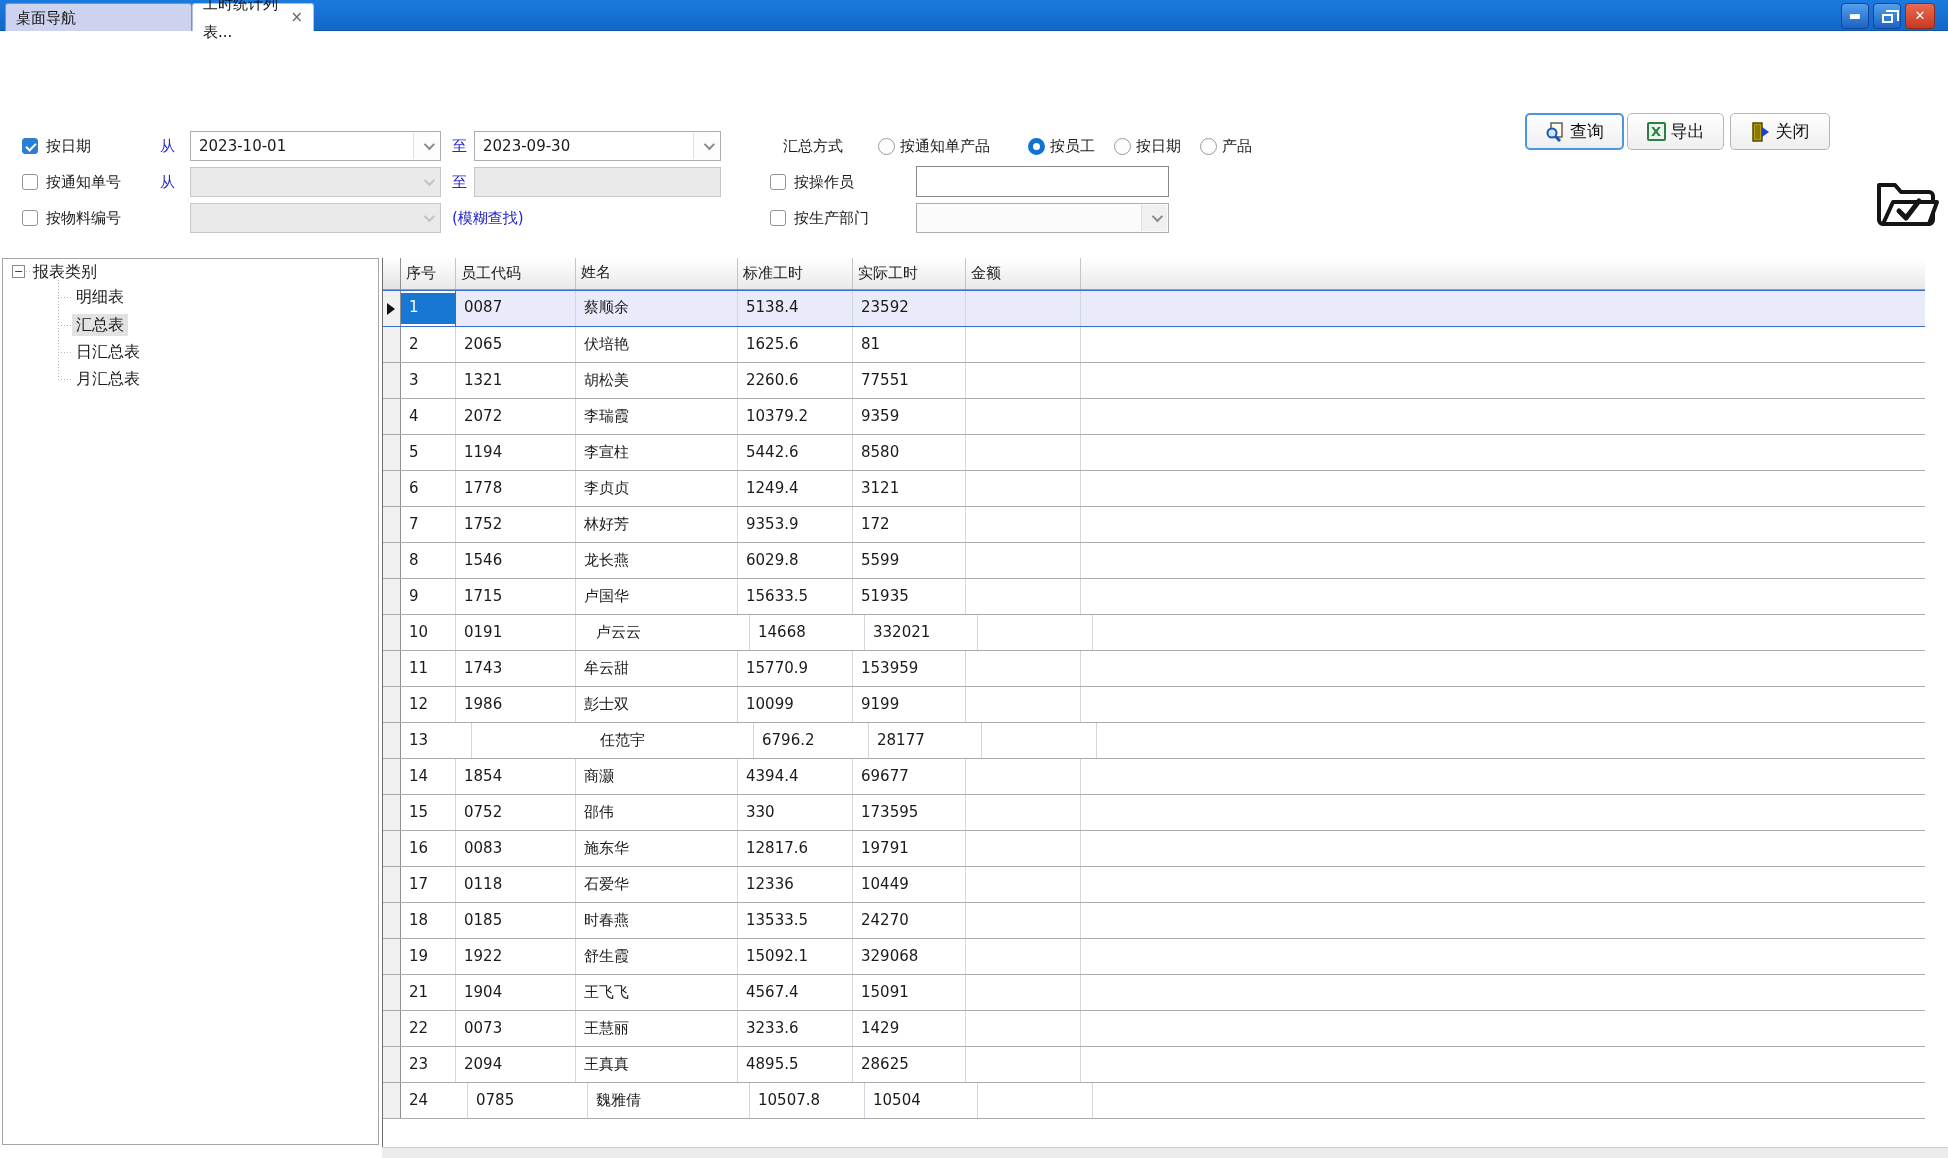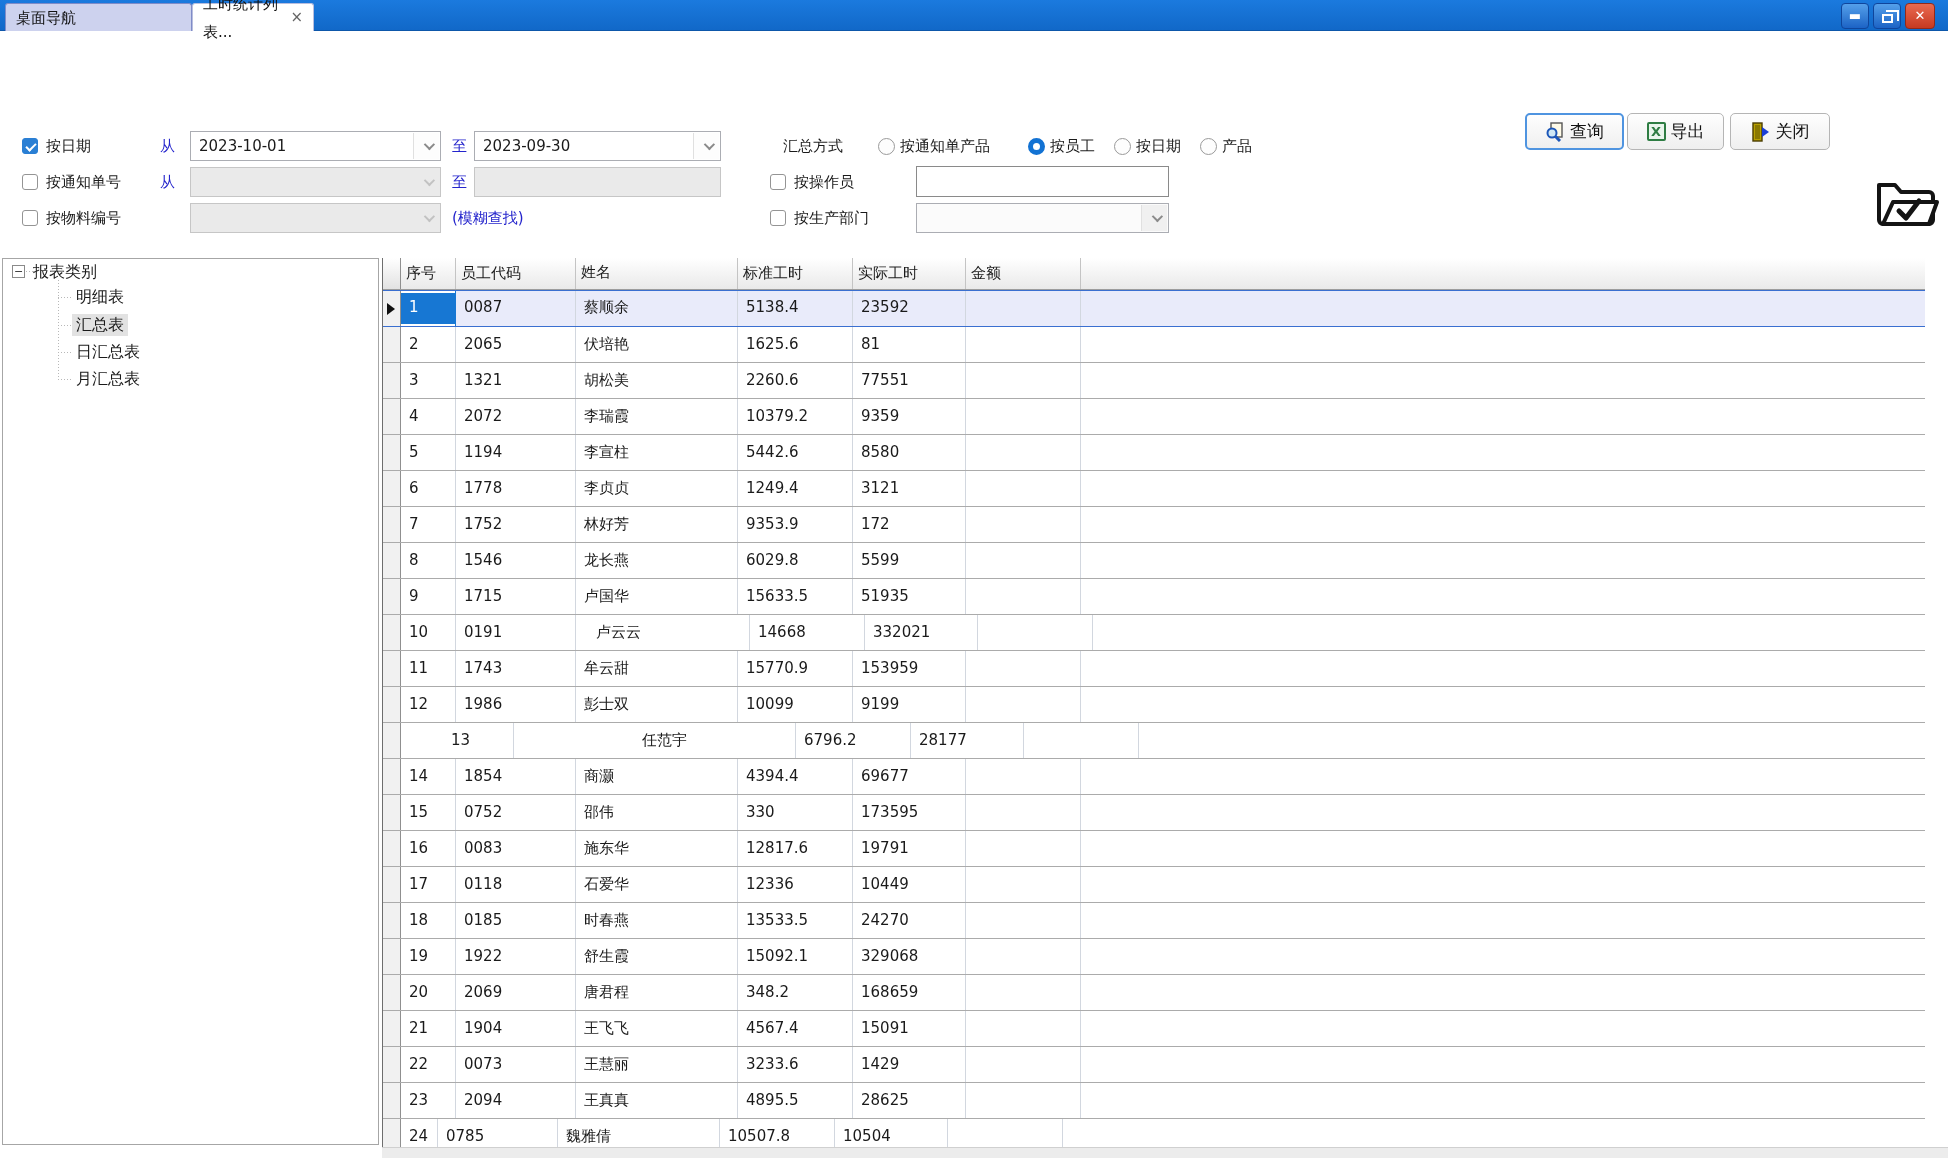--- a/index.html
+++ b/index.html
@@ -328,21 +328,21 @@
       <div class="gcell seq" style="width: 55px;">12</div>
       <div class="gcell" style="width: 120px;">1986</div>
       <div class="gcell" style="width: 162px;">彭士双</div>
       <div class="gcell" style="width: 115px;">10099</div>
       <div class="gcell" style="width: 113px;">9199</div>
       <div class="gcell" style="width: 115px;"></div>
       <div class="gcell" style="flex: 1 1 0%; border-right: none;"></div>
     </div>
     <div class="grow">
       <div class="gcell ind" style="width: 18px;"></div>
-      <div class="gcell seq" style="width: 71px; margin-left: 42px;">13</div>
+      <div class="gcell seq" style="width: 71px;">13</div>
       <div class="gcell" style="width: 120px; margin-top: 44px;">1941</div>
       <div class="gcell" style="width: 162px;">任范宇</div>
       <div class="gcell" style="width: 115px;">6796.2</div>
       <div class="gcell" style="width: 113px;">28177</div>
       <div class="gcell" style="width: 115px;"></div>
       <div class="gcell" style="flex: 1 1 0%; border-right: none;"></div>
     </div>
     <div class="grow">
       <div class="gcell ind" style="width: 18px;"></div>
       <div class="gcell seq" style="width: 55px;">14</div>
@@ -398,30 +398,20 @@
       <div class="gcell seq" style="width: 55px;">19</div>
       <div class="gcell" style="width: 120px;">1922</div>
       <div class="gcell" style="width: 162px;">舒生霞</div>
       <div class="gcell" style="width: 115px;">15092.1</div>
       <div class="gcell" style="width: 113px;">329068</div>
       <div class="gcell" style="width: 115px;"></div>
       <div class="gcell" style="flex: 1 1 0%; border-right: none;"></div>
     </div>
     <div class="grow">
       <div class="gcell ind" style="width: 18px;"></div>
-      <div class="gcell seq" style="width: 55px;">20</div>
-      <div class="gcell" style="width: 120px;">2069</div>
-      <div class="gcell" style="width: 162px;">唐君程</div>
-      <div class="gcell" style="width: 115px;">348.2</div>
-      <div class="gcell" style="width: 113px;">168659</div>
-      <div class="gcell" style="width: 115px;"></div>
-      <div class="gcell" style="flex: 1 1 0%; border-right: none;"></div>
-    </div>
-    <div class="grow">
-      <div class="gcell ind" style="width: 18px;"></div>
       <div class="gcell seq" style="width: 55px;">21</div>
       <div class="gcell" style="width: 120px;">1904</div>
       <div class="gcell" style="width: 162px;">王飞飞</div>
       <div class="gcell" style="width: 115px;">4567.4</div>
       <div class="gcell" style="width: 113px;">15091</div>
       <div class="gcell" style="width: 115px;"></div>
       <div class="gcell" style="flex: 1 1 0%; border-right: none;"></div>
     </div>
     <div class="grow">
       <div class="gcell ind" style="width: 18px;"></div>
@@ -438,21 +428,21 @@
       <div class="gcell seq" style="width: 55px;">23</div>
       <div class="gcell" style="width: 120px;">2094</div>
       <div class="gcell" style="width: 162px;">王真真</div>
       <div class="gcell" style="width: 115px;">4895.5</div>
       <div class="gcell" style="width: 113px;">28625</div>
       <div class="gcell" style="width: 115px;"></div>
       <div class="gcell" style="flex: 1 1 0%; border-right: none;"></div>
     </div>
     <div class="grow">
       <div class="gcell ind" style="width: 18px;"></div>
-      <div class="gcell seq" style="width: 37px;">24</div>
+      <div class="gcell seq" style="width: 67px;">24</div>
       <div class="gcell" style="width: 120px;">0785</div>
       <div class="gcell" style="width: 162px;">魏雅倩</div>
       <div class="gcell" style="width: 115px;">10507.8</div>
       <div class="gcell" style="width: 113px;">10504</div>
       <div class="gcell" style="width: 115px;"></div>
       <div class="gcell" style="flex: 1 1 0%; border-right: none;"></div>
     </div>
   </div>
 <div class="hscroll-strip"></div>
 

